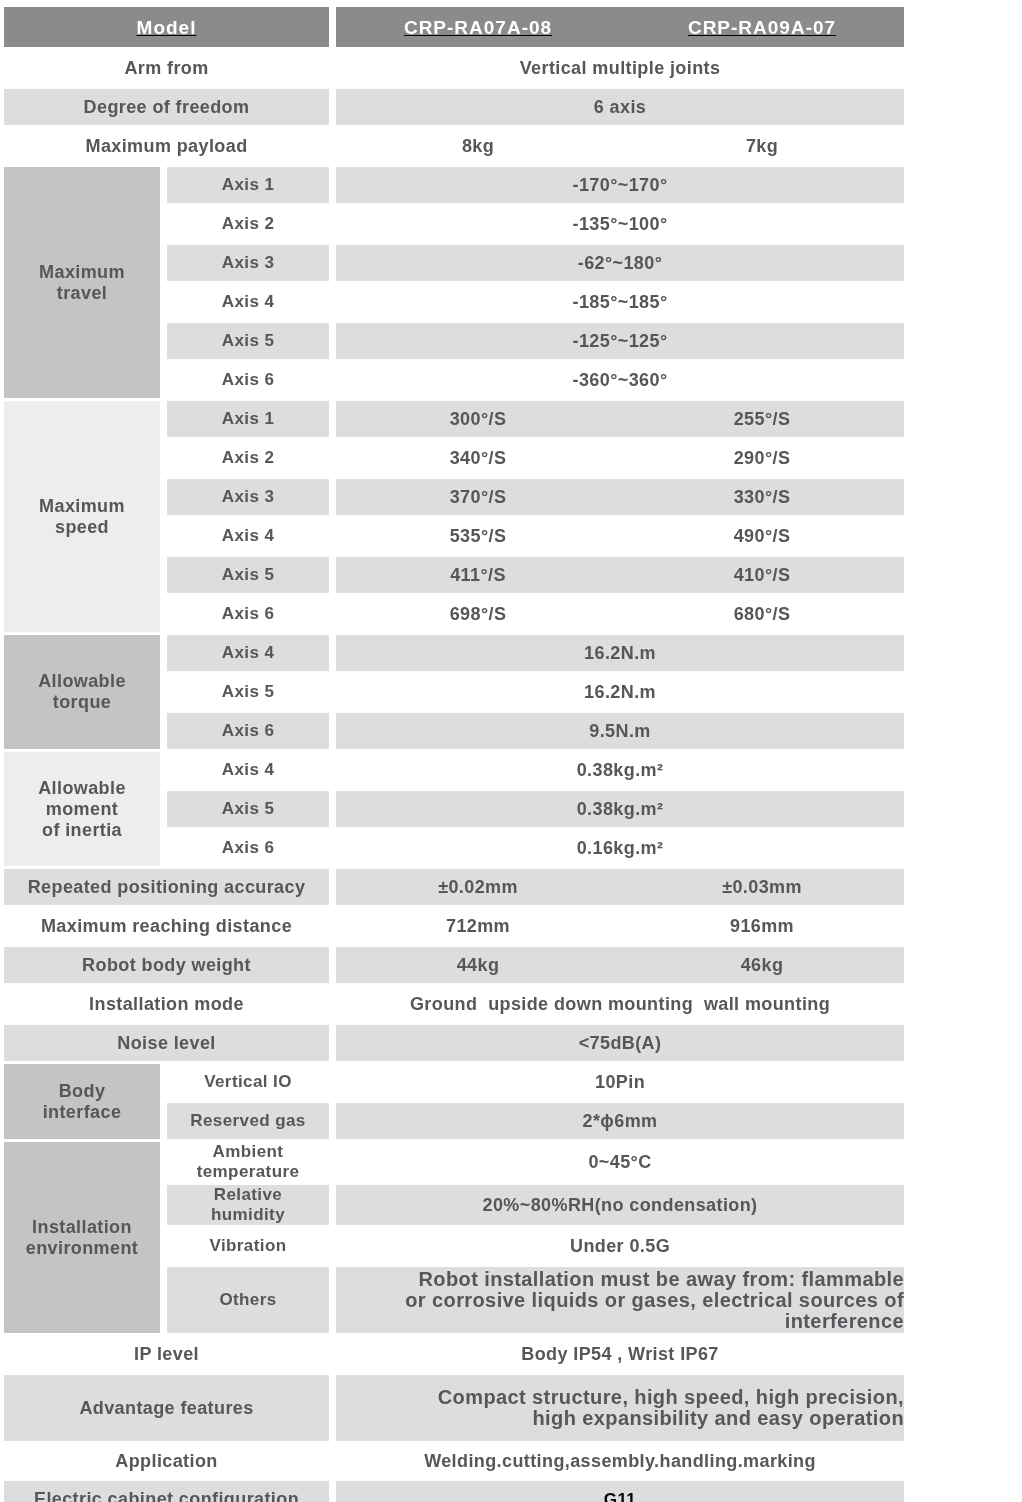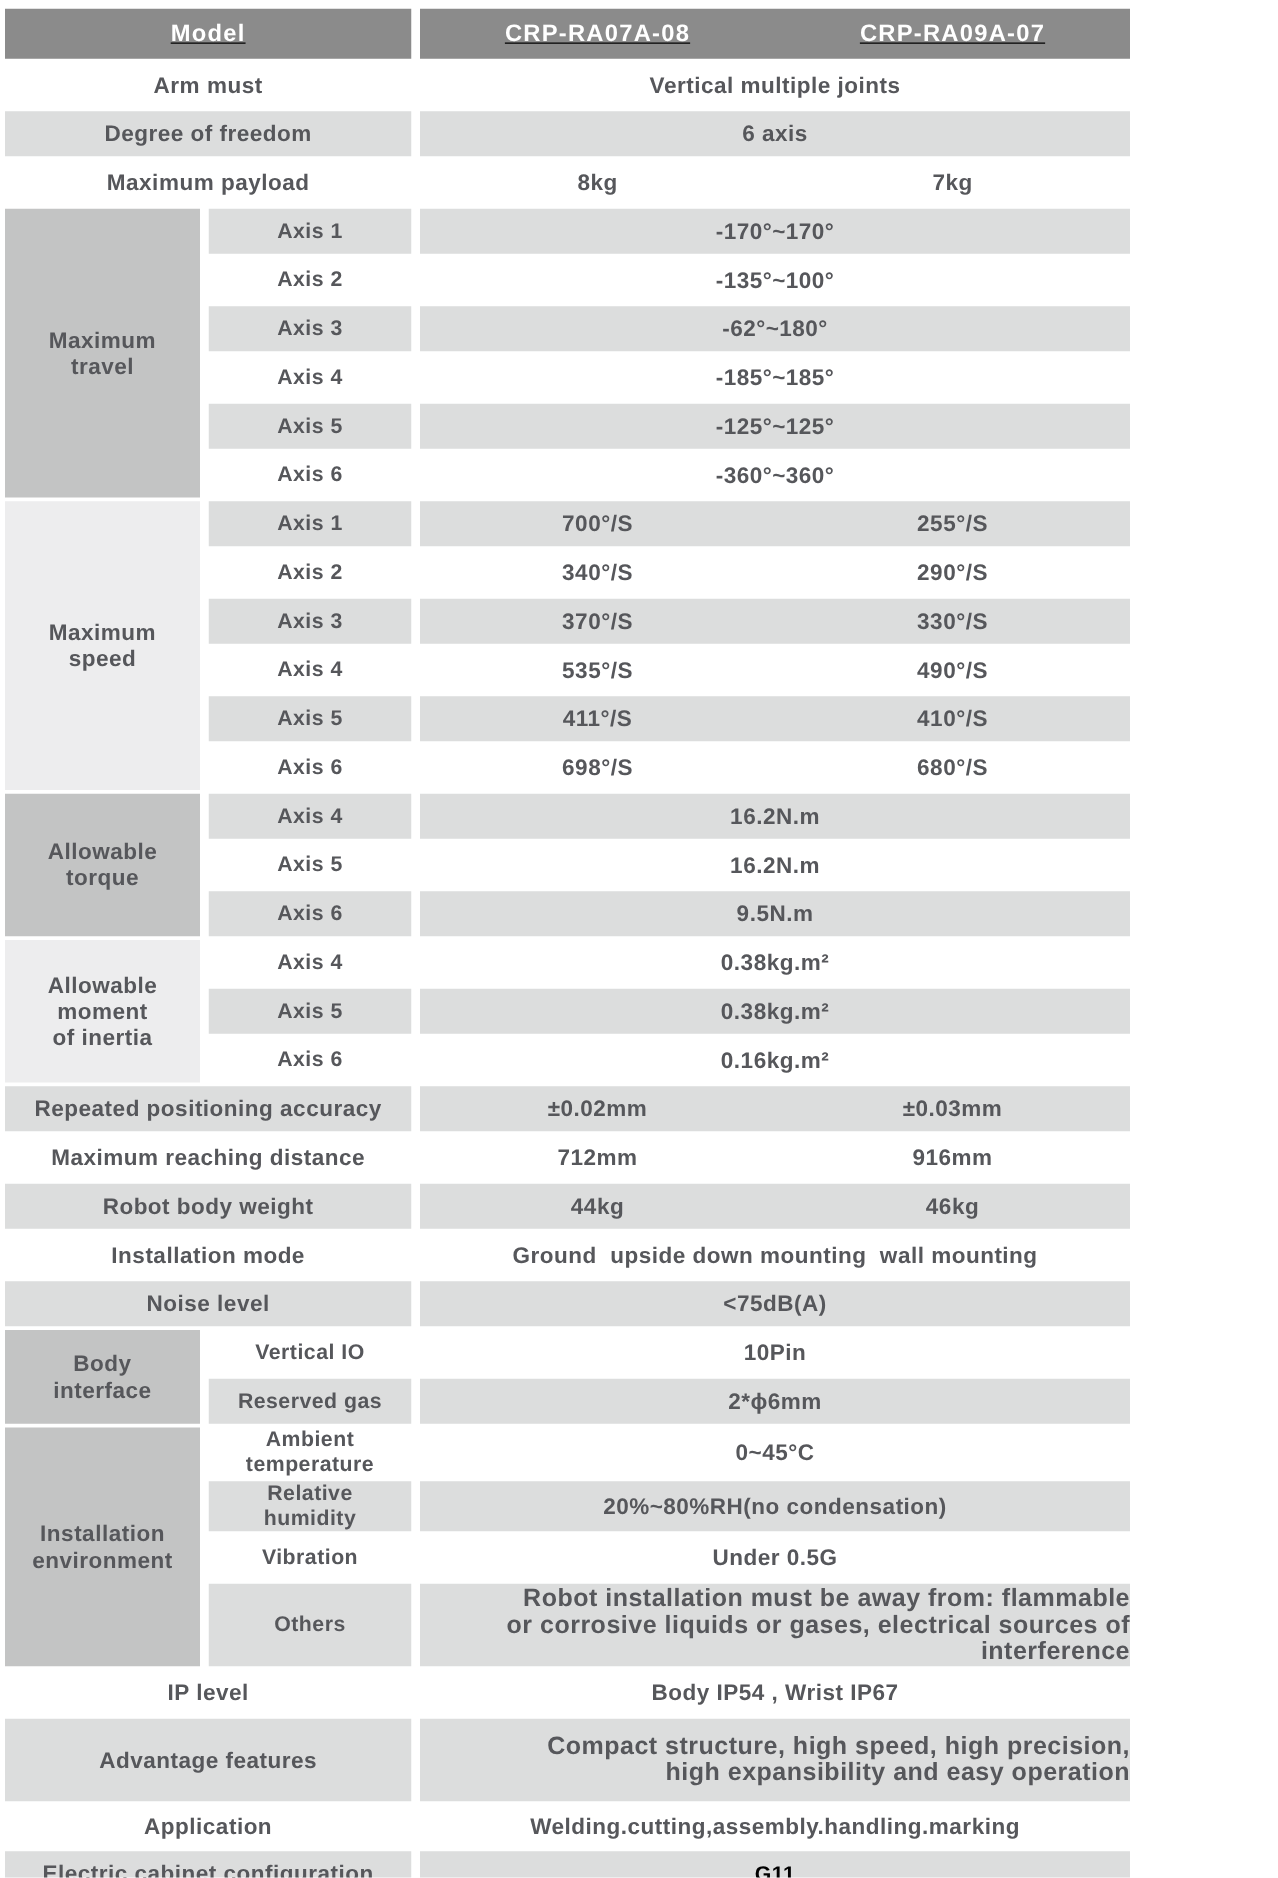--- a/index.html
+++ b/index.html
@@ -52,21 +52,21 @@
       <col style="width:568px">
     </colgroup>
 
   <tbody>
       <tr class="rh">
     <td class="hd" colspan="2">Model</td>
     <td class="hd"><div class="duo"><span>CRP-RA07A-08</span><span>CRP-RA09A-07</span></div></td>
   </tr>
 
   <tr class="r">
-    <td class="w" colspan="2">Arm must</td>
+    <td class="w" colspan="2">Arm from</td>
     <td class="w">Vertical multiple joints</td>
   </tr>
   <tr class="r">
     <td class="g" colspan="2">Degree of freedom</td>
     <td class="g">6 axis</td>
   </tr>
   <tr class="r">
     <td class="w" colspan="2">Maximum payload</td>
     <td class="w"><div class="duo"><span>8kg</span><span>7kg</span></div></td>
   </tr>
@@ -95,21 +95,21 @@
   </tr>
   <tr class="r">
     <td class="w sub">Axis 6</td>
     <td class="w">-360°~360°</td>
   </tr>
 
   <tr class="r">
     <td class="gl grp" rowspan="6">Maximum
 speed</td>
     <td class="g sub">Axis 1</td>
-    <td class="g"><div class="duo"><span>700°/S</span><span>255°/S</span></div></td>
+    <td class="g"><div class="duo"><span>300°/S</span><span>255°/S</span></div></td>
   </tr>
   <tr class="r">
     <td class="w sub">Axis 2</td>
     <td class="w"><div class="duo"><span>340°/S</span><span>290°/S</span></div></td>
   </tr>
   <tr class="r">
     <td class="g sub">Axis 3</td>
     <td class="g"><div class="duo"><span>370°/S</span><span>330°/S</span></div></td>
   </tr>
   <tr class="r">

